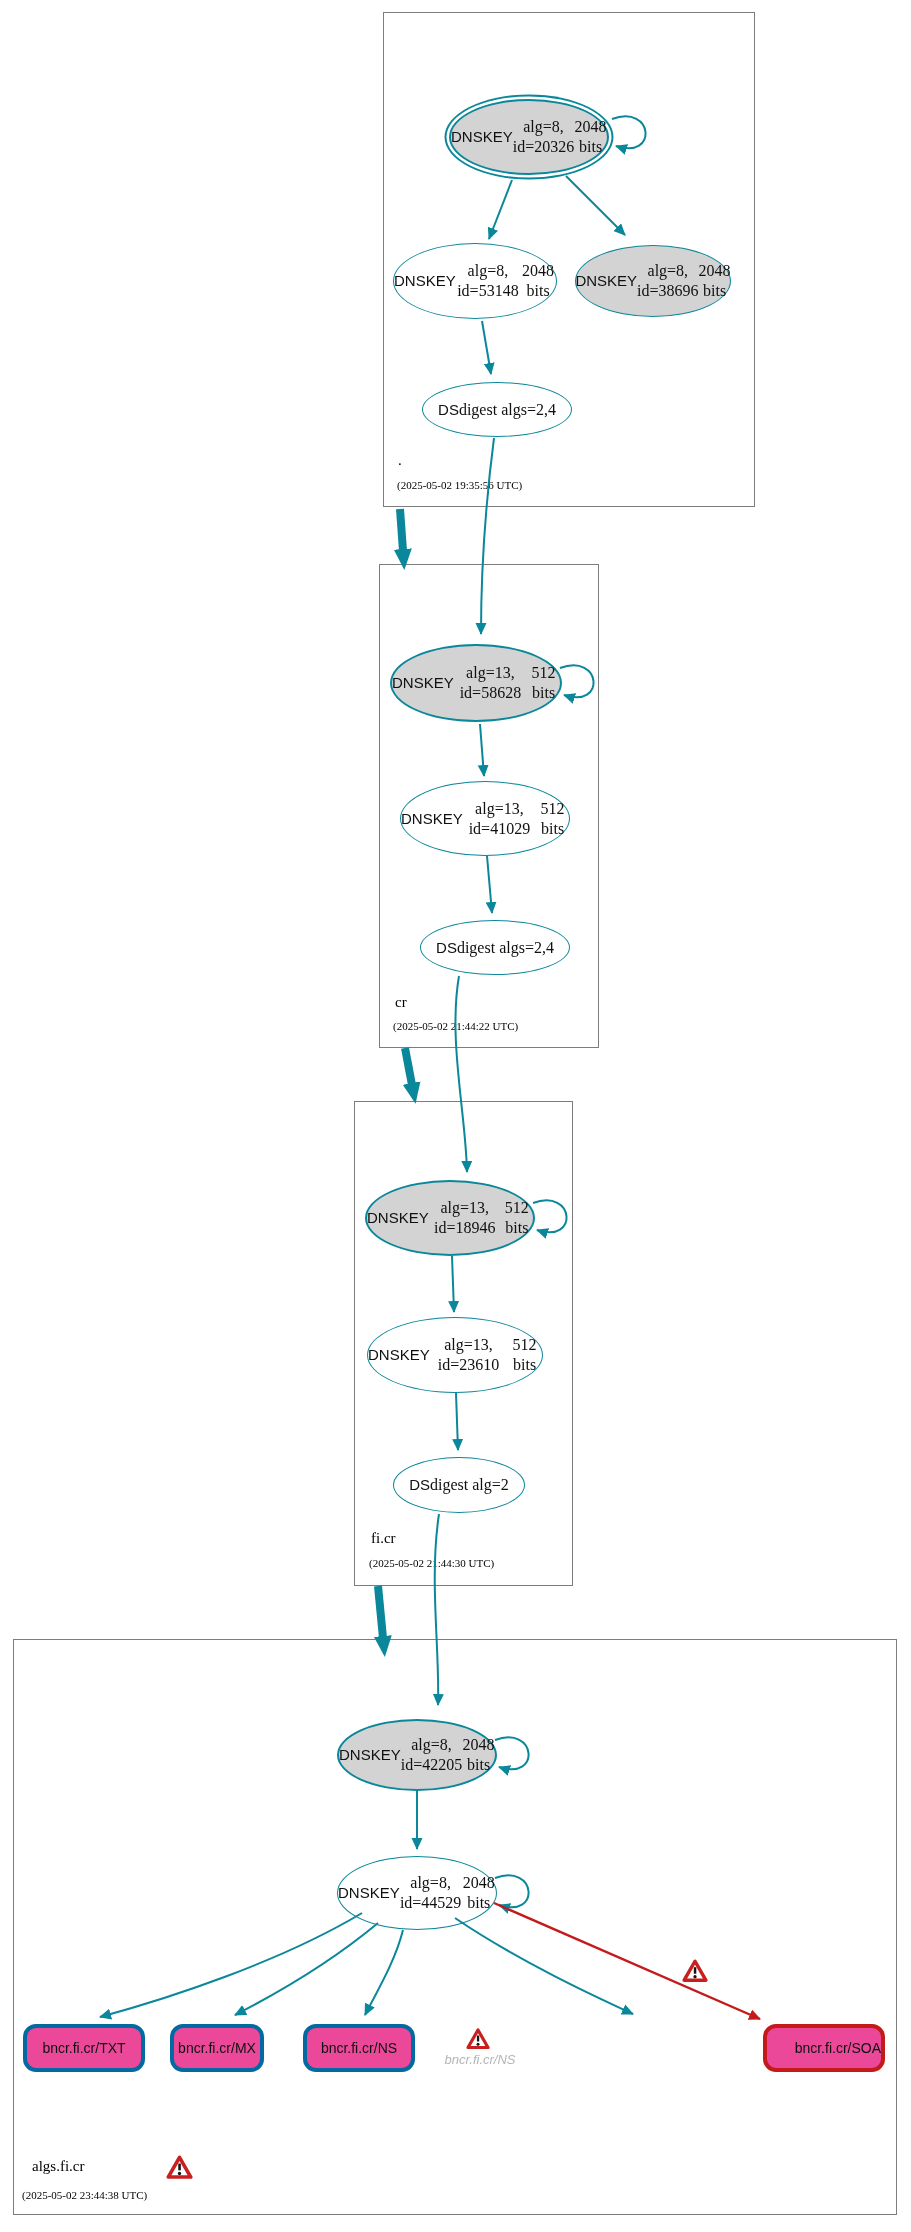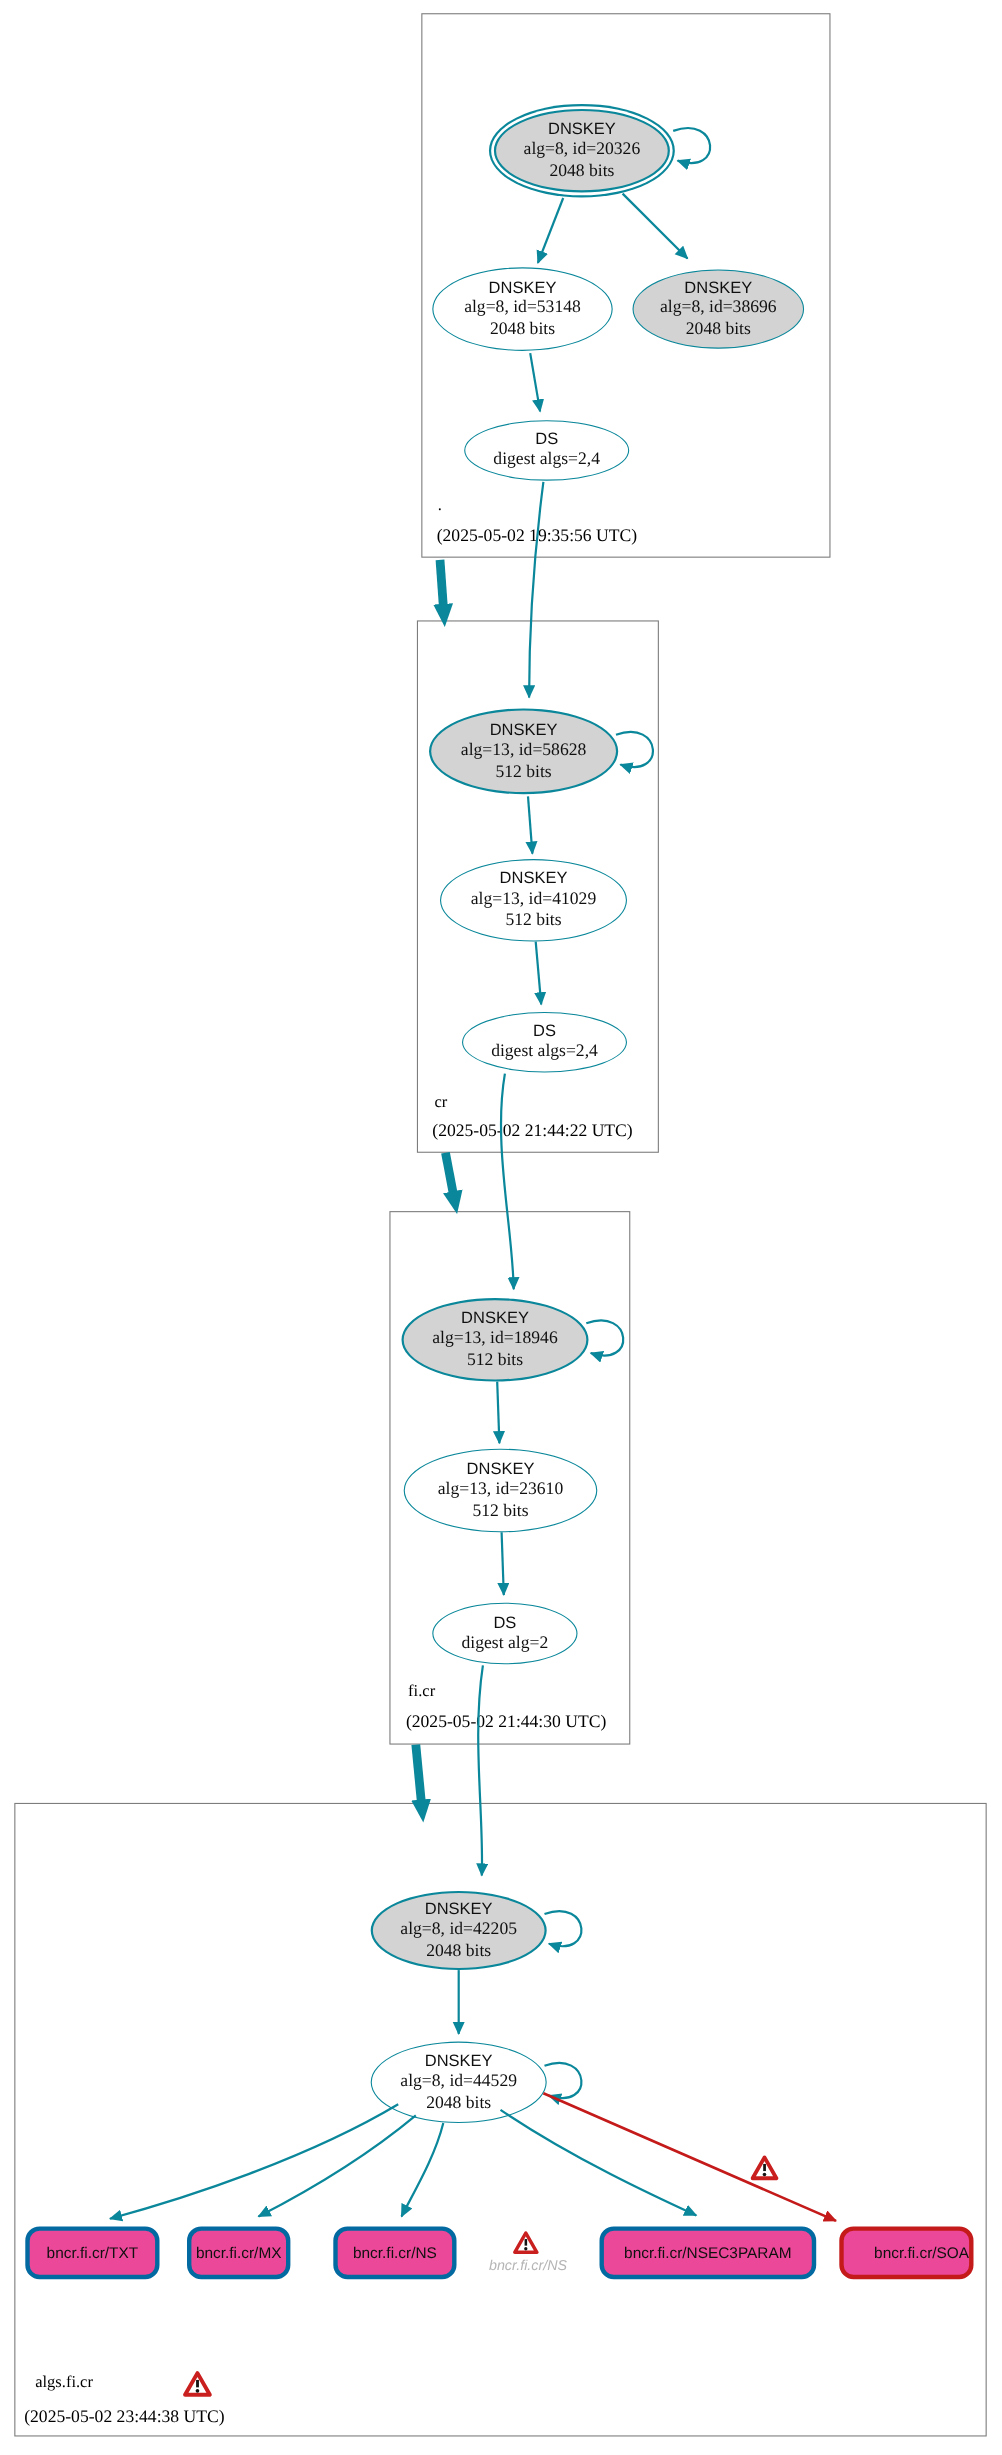--- a/index.html
+++ b/index.html
@@ -1,22 +1,22 @@
 <!DOCTYPE html>
 <html><head>
 <meta charset="utf-8">
 <style>
   html,body{margin:0;padding:0;background:#fff;}
   .diagram{position:relative;width:911px;height:2232px;background:#fff;
     font-family:"Liberation Sans",sans-serif;overflow:hidden;}
   .zone-box{position:absolute;border:1px solid #7d7d7d;background:transparent;}
   .zone-label{position:absolute;font-family:"Liberation Serif",serif;font-size:15px;color:#000;white-space:nowrap;}
-  .zone-ts{position:absolute;font-family:"Liberation Serif",serif;font-size:16px;color:#000;white-space:nowrap;}
+  .zone-ts{position:absolute;font-family:"Liberation Serif",serif;font-size:11px;color:#000;white-space:nowrap;}
   .ellipse{position:absolute;border:1.6px solid #0a879a;border-radius:50%;background:#fff;
-    display:flex;flex-direction:column;align-items:center;justify-content:center;text-align:center;box-sizing:border-box;}
+    display:flex;flex-direction:row;align-items:center;justify-content:center;text-align:center;box-sizing:border-box;}
   .ellipse.gray{background:#d3d3d3;}
   .ellipse.bold{border-width:2.4px;}
   .ellipse.double{border-width:2px;box-shadow:0 0 0 2.5px #fff,0 0 0 4.5px #0a879a;}
   .node-title{font-size:15px;color:#101010;line-height:1.15;}
   .node-detail{font-family:"Liberation Serif",serif;font-size:16px;color:#101010;line-height:1.22;}
   .rrbox{position:absolute;border:4px solid #0369a1;border-radius:13px;background:#ec4899;
     display:flex;align-items:center;justify-content:center;font-size:14px;color:#101010;box-sizing:border-box;white-space:nowrap;}
   .rrbox.bogus{border-color:#c41a1a;}
   .ghost-label{position:absolute;font-size:13px;font-style:italic;color:#b5b5b5;text-align:center;white-space:nowrap;}
   .warn{position:absolute;}
@@ -107,23 +107,20 @@
 
   <div class="rrbox" style="left:23px;top:2024px;width:122px;height:48px;">
     <span>bncr.fi.cr/TXT</span>
   </div>
   <div class="rrbox" style="left:170px;top:2024px;width:94px;height:48px;">
     <span>bncr.fi.cr/MX</span>
   </div>
   <div class="rrbox" style="left:303px;top:2024px;width:112px;height:48px;">
     <span>bncr.fi.cr/NS</span>
   </div>
-  <div class="rrbox" style="left:545px;top:2024px;width:197px;height:48px;">
-    <span>bncr.fi.cr/NSEC3PARAM</span>
-  </div>
   <div class="rrbox bogus" style="left:763px;top:2024px;width:122px;height:48px;justify-content:flex-end;">
     <span>bncr.fi.cr/SOA</span>
   </div>
 
   <div class="warn" style="left:466px;top:2028px;">
     <svg width="24" height="22" viewBox="0 0 24 22">
         <path d="M12 2 L22 19.5 L2 19.5 Z" fill="#fff" stroke="#c9201f" stroke-width="3.2" stroke-linejoin="round"></path>
         <rect x="10.9" y="7.5" width="2.3" height="6" fill="#151515"></rect>
         <circle cx="12" cy="16.3" r="1.5" fill="#151515"></circle>
       </svg>

